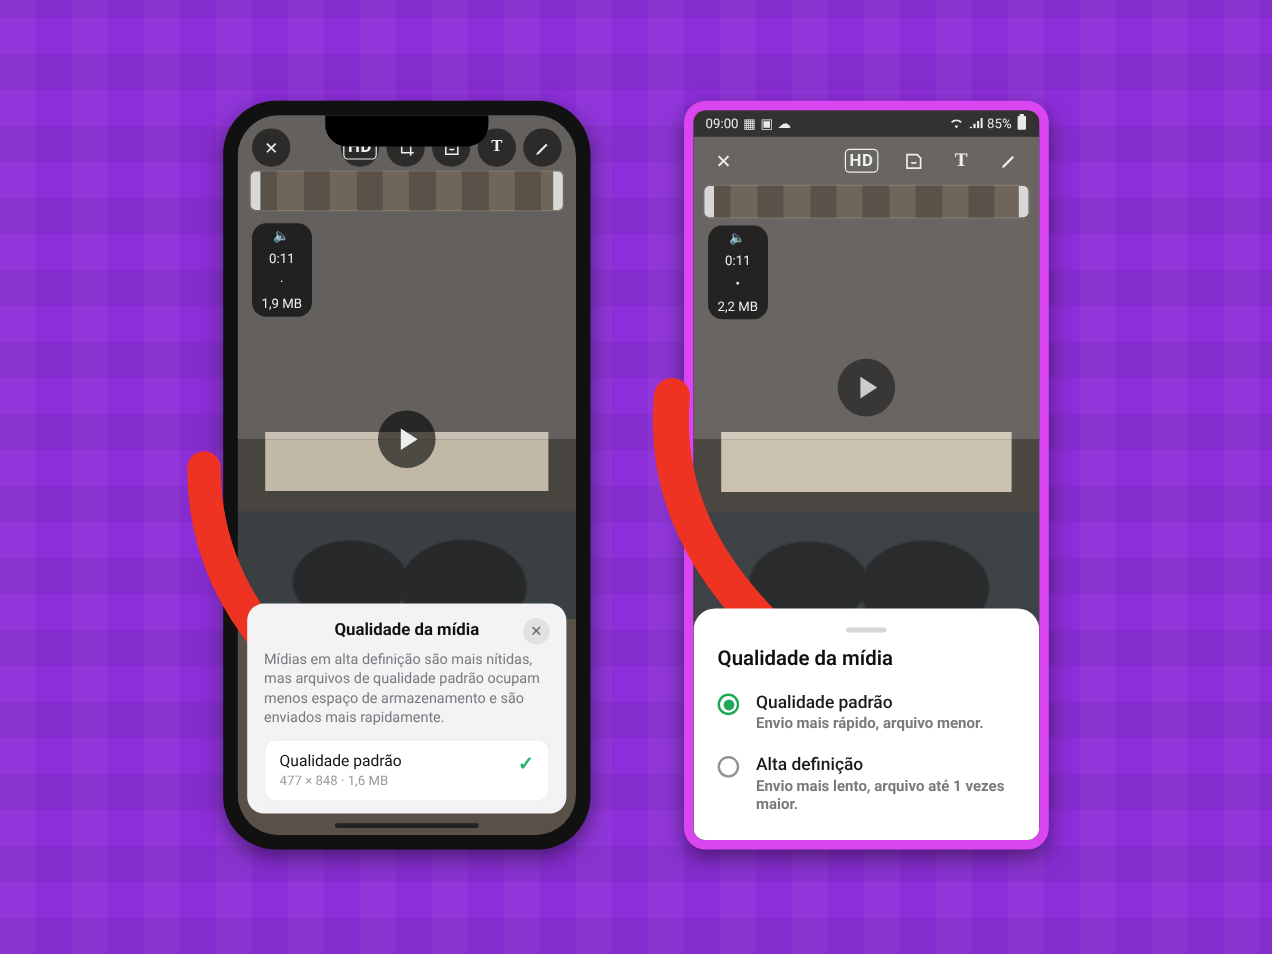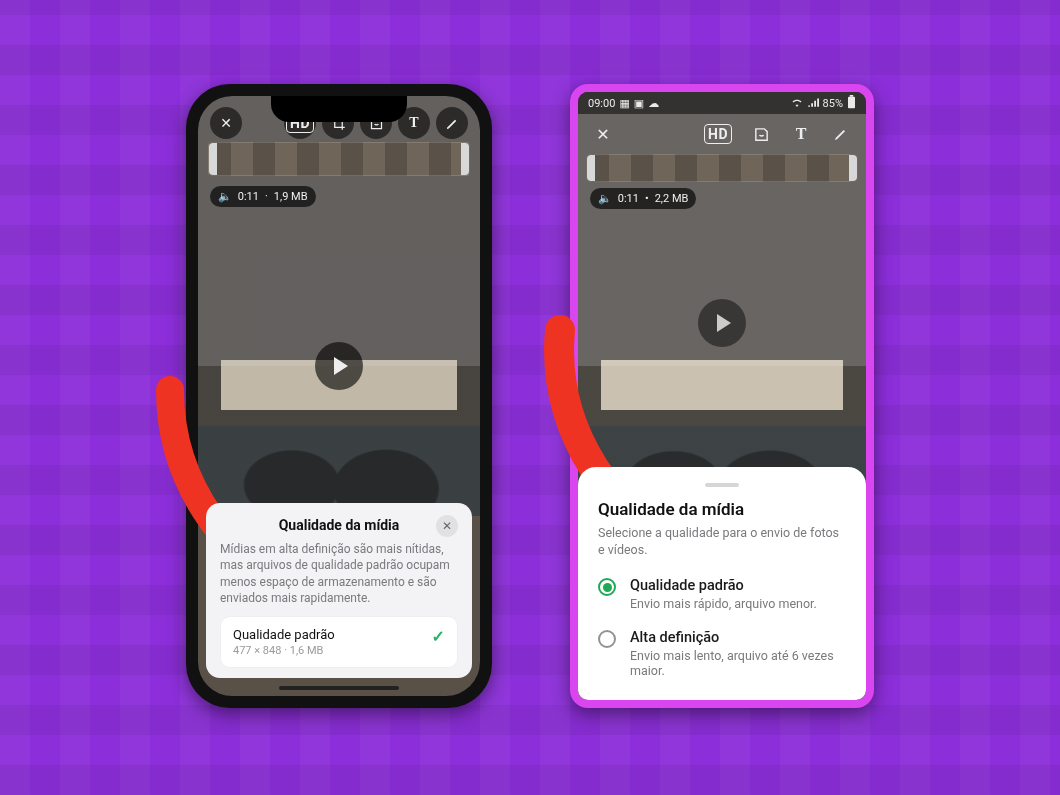--- a/index.html
+++ b/index.html
@@ -77,21 +77,21 @@
       repeating-linear-gradient(90deg,#5a5248 0 22px,#6f6659 22px 44px);
     border-radius:4px; border:1px solid rgba(255,255,255,.15);
     z-index:25;
   }
   .strip-handle { position:absolute; top:0; bottom:0; width:8px; background:#d8d8d8; }
   .strip-handle.l { left:0; border-top-left-radius:4px; border-bottom-left-radius:4px;}
   .strip-handle.r { right:0; border-top-right-radius:4px; border-bottom-right-radius:4px;}
   .meta-chip {
     position:absolute; left:12px; background:rgba(0,0,0,.65);
     color:#eee; font-size:11px; padding:4px 8px; border-radius:12px;
-    display:flex; gap:6px; align-items:center; z-index:25;
+    display:flex; gap:6px; align-items:center; z-index:25;flex-direction:column;
   }
   .meta-chip.i { top:90px; }
   .speaker::before{content:"🔈"; font-size:11px;}
   .play-disc {
     position:absolute; left:50%; top:45%; transform:translate(-50%,-50%);
     width:48px; height:48px; border-radius:50%;
     background:rgba(0,0,0,.6); display:flex; align-items:center; justify-content:center;
     z-index:20;
   }
   .play-disc::after{
@@ -169,21 +169,21 @@
   .sheet-a h3{ font-size:17px; color:#111; font-weight:600;}
   .sheet-a .desc{ font-size:12.5px; color:#7a7a7e; margin-top:6px; line-height:1.35;}
   .radio-row{ display:flex; gap:14px; margin-top:18px; align-items:flex-start;}
   .radio{
     width:18px; height:18px; border-radius:50%; border:2px solid #1fa855;
     display:flex; align-items:center; justify-content:center; flex:none; margin-top:1px;
   }
   .radio.on::after{content:""; width:9px; height:9px; border-radius:50%; background:#1fa855;}
   .radio.off{border-color:#8f9499;}
   .radio-label .t{font-size:14.5px; color:#1a1a1a; font-weight:500;}
-  .radio-label .s{font-size:12.5px; color:#7a7a7e; margin-top:2px;}
+  .radio-label .s{font-size:12.5px; color:#7a7a7e; margin-top:2px;font-weight:bold;}
 
   
   .arrow { position:absolute; pointer-events:none; }
 </style>
 </head>
 <body>
 
 <div class="phone-i">
   <div class="screen">
     <div class="notch"></div>
@@ -323,35 +323,34 @@
       <span>0:11</span>
       <span>•</span>
       <span>2,2 MB</span>
     </div>
 
     <div class="play-disc a"></div>
 
     <div class="sheet-a">
       <div class="grab"></div>
       <h3>Qualidade da mídia</h3>
-      <div class="desc">Selecione a qualidade para o envio de fotos e vídeos.</div>
 
       <div class="radio-row">
         <div class="radio on"></div>
         <div class="radio-label">
           <div class="t">Qualidade padrão</div>
           <div class="s">Envio mais rápido, arquivo menor.</div>
         </div>
       </div>
 
       <div class="radio-row">
         <div class="radio off"></div>
         <div class="radio-label">
           <div class="t">Alta definição</div>
-          <div class="s">Envio mais lento, arquivo até 6 vezes maior.</div>
+          <div class="s">Envio mais lento, arquivo até 1 vezes maior.</div>
         </div>
       </div>
     </div>
   </div>
 </div>
 
 <svg class="arrow" style="left:130px; top:370px;" width="200" height="260" viewBox="0 0 200 260">
   <path d="M40 20 C 40 110, 90 170, 140 210" stroke="#ef3323" stroke-width="28" fill="none" stroke-linecap="round"></path>
   <polygon points="140,210 105,198 150,168 172,222" fill="#ef3323"></polygon>
 </svg>

